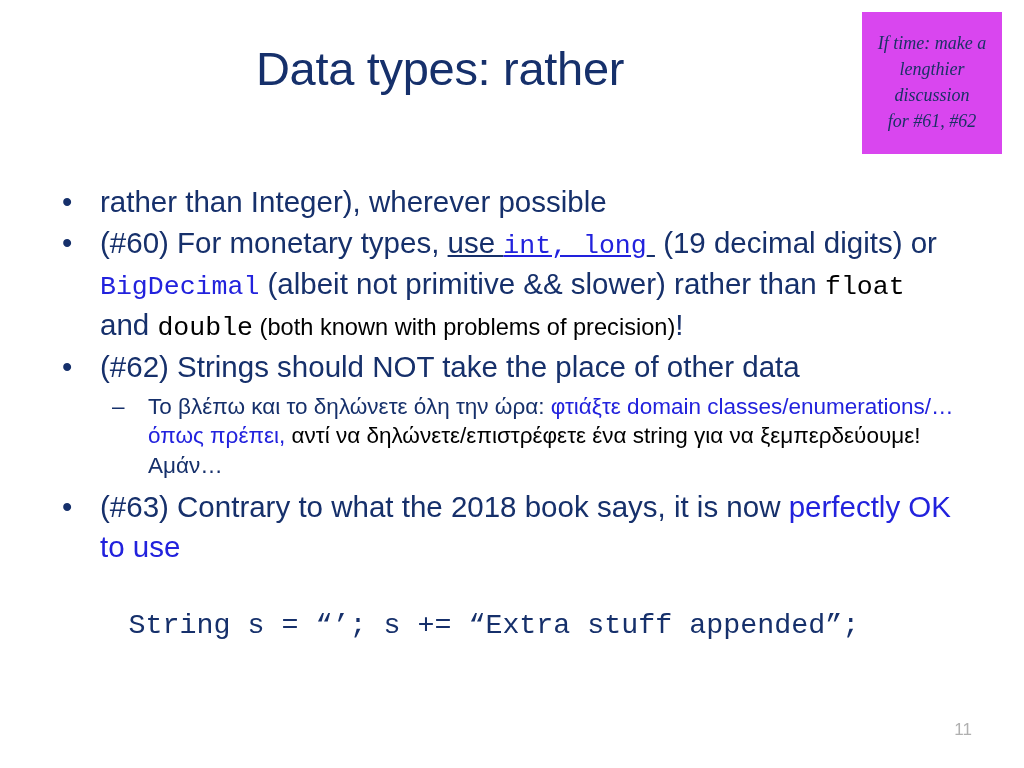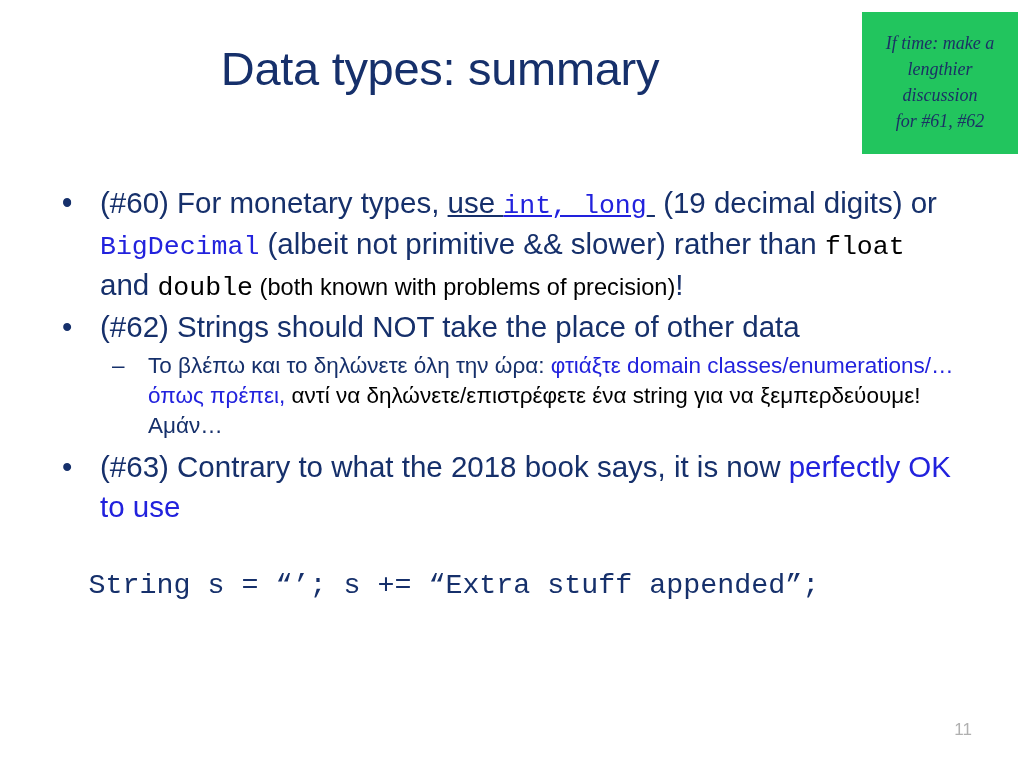--- a/index.html
+++ b/index.html
@@ -29,23 +29,23 @@
     font-weight: 400;
     letter-spacing: -0.3px;
     white-space: nowrap;
   }
 
   
   #sticky-note {
     position: absolute;
     left: 862px;
     top: 12px;
-    width: 156px;
+    width: 140px;
     height: 142px;
-    background: #22c55e;
+    background: #d946ef;
     box-sizing: border-box;
     padding: 18px 8px 0 8px;
     text-align: center;
     font-family: "Liberation Serif", serif;
     font-style: italic;
     font-size: 18px;
     line-height: 1.45;
     color: #1b3165;
   }
 
@@ -98,54 +98,55 @@
   .navy   { color: #16306b; }
   .blue   { color: #2222dd; }
   .red    { color: #000000; }
   .mono   { font-family: "Liberation Mono", monospace; font-size: 0.90em; }
   .mono-lg{ font-family: "Liberation Mono", monospace; font-size: 0.96em; }
   .ul     { text-decoration: underline; text-underline-offset: 2px; }
   .small  { font-size: 0.80em; }
 
   .code-line {
     position: relative;
-    padding-left: 64px;
+    padding-left: 104px;
     padding-right: 20px;
     color: #16306b;
     font-size: 29.5px;
     line-height: 1.36;
     white-space: nowrap;
     margin-top: 36px;
   }
 
   
   #page-number {
     position: absolute;
     right: 52px;
     bottom: 28px;
     font-size: 17px;
     color: #b0b0b0;
   }
 </style>
 </head>
 <body>
 
-<div id="slide-title">Data types: summary</div>
+<div id="slide-title">Data types: rather</div>
 
 <div id="sticky-note">
   <div>If time: make a</div>
   <div>lengthier</div>
   <div>discussion</div>
   <div>for #61, #62</div>
 </div>
 
 <div id="content">
 
   <div class="bullet-row">
     <span class="marker">•</span>
+    <div>rather than Integer), wherever possible</div>
   </div>
 
   <div class="bullet-row">
     <span class="marker">•</span>
     <div><span class="navy">(#60) For monetary types, </span><span class="navy ul">use </span><span class="blue mono ul">int, long</span><span class="navy ul">&nbsp;</span><span class="navy"> (19 decimal digits) or</span></div>
     <div><span class="blue mono">BigDecimal</span><span class="navy"> (albeit not primitive &amp;&amp; slower) rather than </span><span class="red mono">float</span></div>
     <div><span class="navy">and </span><span class="red mono">double</span><span class="red small"> (both known with problems of precision)</span><span class="navy">!</span></div>
   </div>
 
   <div class="bullet-row">

